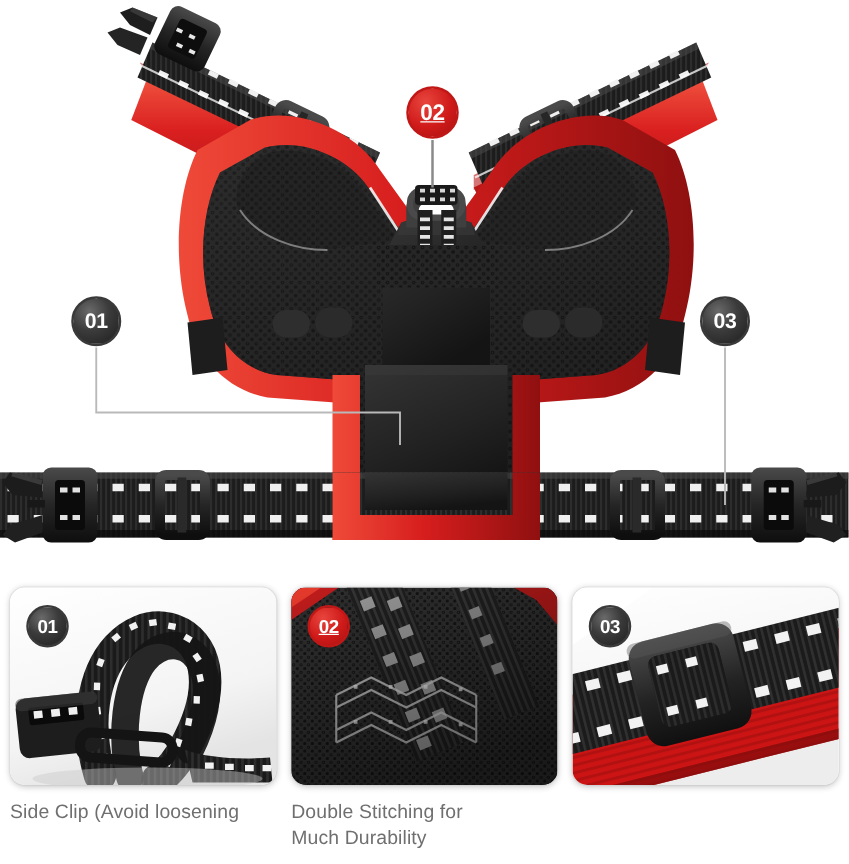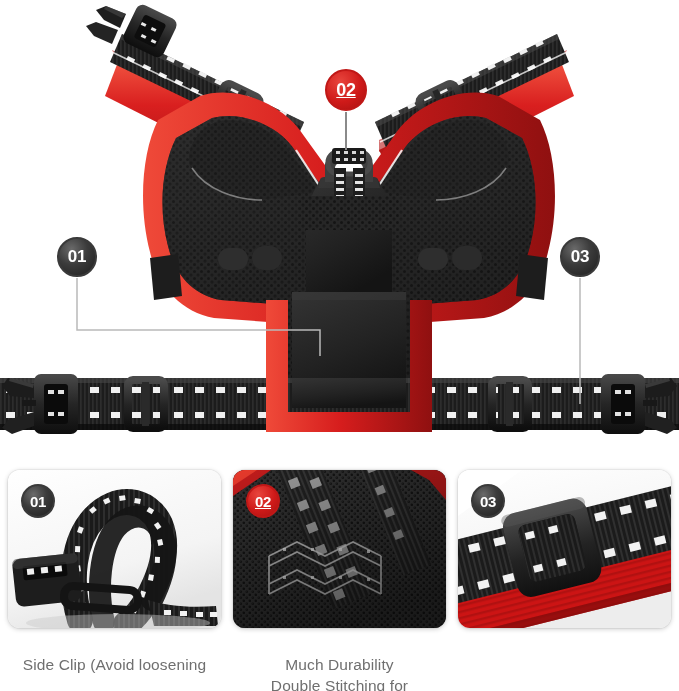--- a/index.html
+++ b/index.html
@@ -76,22 +76,22 @@
     border-radius: 12px;
     overflow: hidden;
     box-shadow: 0 1px 5px rgba(0,0,0,0.22), 0 0 0 1px rgba(0,0,0,0.04);
     background: #ffffff;
   }
   .card-photo svg { display: block; }
 
   .badge-card { position: absolute; left: 13px; top: 14px; width: 34px; height: 34px; font-size: 15px; }
 
   .card-caption {
-    margin-top: 26px;
-    text-align: center;
+    margin-top: 11px;
+    text-align: left;
     color: #6f6f6f;
     font-size: 15.5px;
     line-height: 21px;
     font-family: "Liberation Sans", sans-serif;
     letter-spacing: 0.1px;
   }
   .card-caption .ln { display: block; }
 </style>
 </head>
 <body>
@@ -604,22 +604,22 @@
           <rect x="50" y="106" width="3" height="3"></rect>
             <rect x="78" y="106" width="3" height="3"></rect>
           <rect x="106" y="106" width="3" height="3"></rect>
             <rect x="134" y="108" width="3" height="3"></rect>
         </g>
         <rect width="213" height="158" fill="url(#c2vig)"></rect>
       </svg>
       <div class="badge badge-red badge-card">02</div>
     </div>
     <div class="card-caption">
+      <span class="ln">Double Stitching for</span>
       <span class="ln">Much Durability</span>
-      <span class="ln">Double Stitching for</span>
     </div>
   </div>
 
   <div class="card-wrap c3">
     <div class="card-photo">
       <svg width="213" height="158" viewBox="0 0 213 158">
         <defs>
           <pattern id="c3rib" width="5" height="10" patternUnits="userSpaceOnUse">
             <rect width="5" height="10" fill="#1b1b1b"></rect>
             <rect width="2" height="10" fill="#343434" opacity="0.85"></rect>

